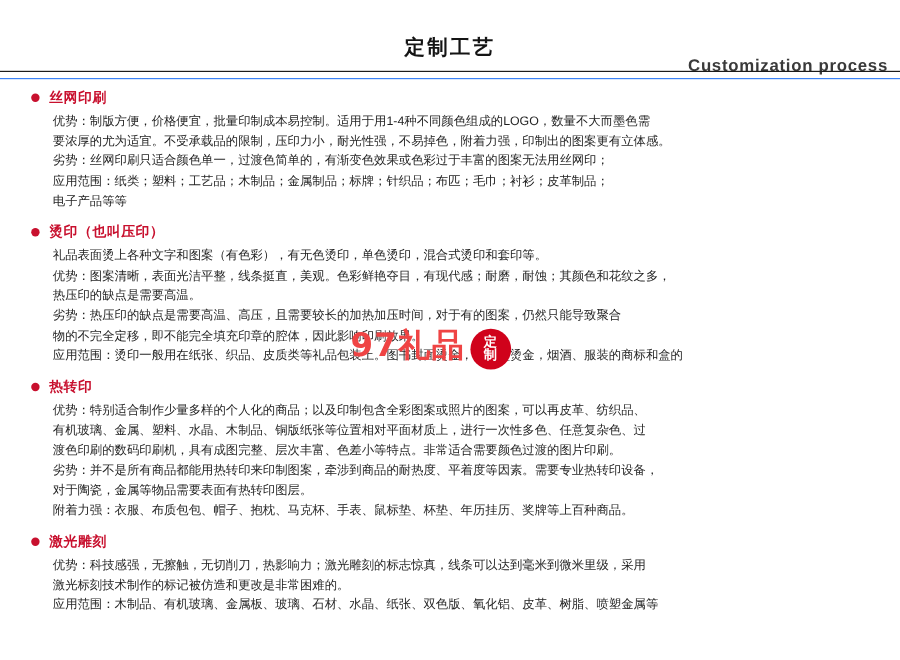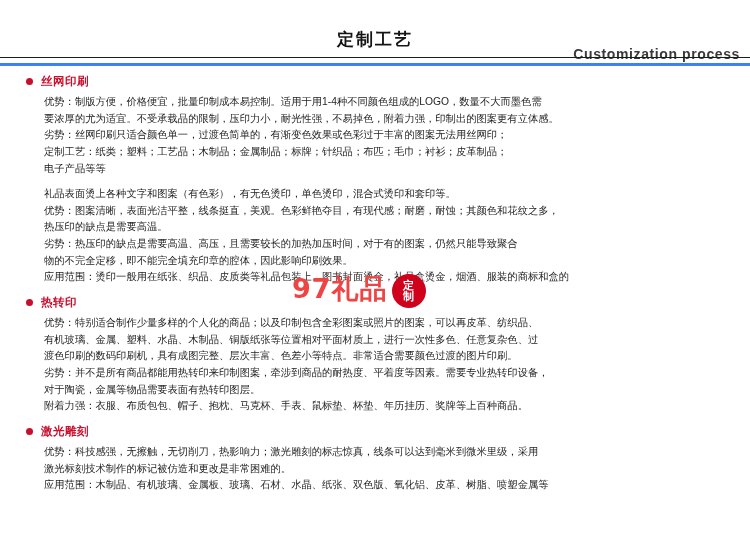--- a/index.html
+++ b/index.html
@@ -18,21 +18,21 @@
   .page {
     width: 750px;
     height: 550px;
     position: relative;
     box-sizing: border-box;
   }
   
   .header {
     position: relative;
     height: 66px;
-    border-bottom: 3px solid #3b82f6;
+    border-bottom: 1px solid #3b82f6;
     box-sizing: border-box;
   }
   .header-title {
     position: absolute;
     left: 0;
     right: 0;
     top: 28px;
     text-align: center;
     font-size: 17px;
     font-weight: bold;
@@ -144,25 +144,29 @@
   <div class="content">
 
     <div class="section">
       <div class="section-head">
         <span class="bullet"></span>
         <span class="section-title">丝网印刷</span>
       </div>
       <p class="para">优势：制版方便，价格便宜，批量印制成本易控制。适用于用1-4种不同颜色组成的LOGO，数量不大而墨色需</p>
       <p class="para">要浓厚的尤为适宜。不受承载品的限制，压印力小，耐光性强，不易掉色，附着力强，印制出的图案更有立体感。</p>
       <p class="para">劣势：丝网印刷只适合颜色单一，过渡色简单的，有渐变色效果或色彩过于丰富的图案无法用丝网印；</p>
-      <p class="para">定制工艺：纸类；塑料；工艺品；木制品；金属制品；标牌；针织品；布匹；毛巾；衬衫；皮革制品；</p>
+      <p class="para">应用范围：纸类；塑料；工艺品；木制品；金属制品；标牌；针织品；布匹；毛巾；衬衫；皮革制品；</p>
       <p class="para">电子产品等等</p>
     </div>
 
     <div class="section">
+      <div class="section-head">
+        <span class="bullet"></span>
+        <span class="section-title">烫印（也叫压印）</span>
+      </div>
       <p class="para">礼品表面烫上各种文字和图案（有色彩），有无色烫印，单色烫印，混合式烫印和套印等。</p>
       <p class="para">优势：图案清晰，表面光洁平整，线条挺直，美观。色彩鲜艳夺目，有现代感；耐磨，耐蚀；其颜色和花纹之多，</p>
       <p class="para">热压印的缺点是需要高温。</p>
       <p class="para">劣势：热压印的缺点是需要高温、高压，且需要较长的加热加压时间，对于有的图案，仍然只能导致聚合</p>
       <p class="para">物的不完全定移，即不能完全填充印章的腔体，因此影响印刷效果。</p>
       <p class="para">应用范围：烫印一般用在纸张、织品、皮质类等礼品包装上。图书封面烫金，礼品盒烫金，烟酒、服装的商标和盒的</p>
     </div>
 
     <div class="section">
       <div class="section-head">

